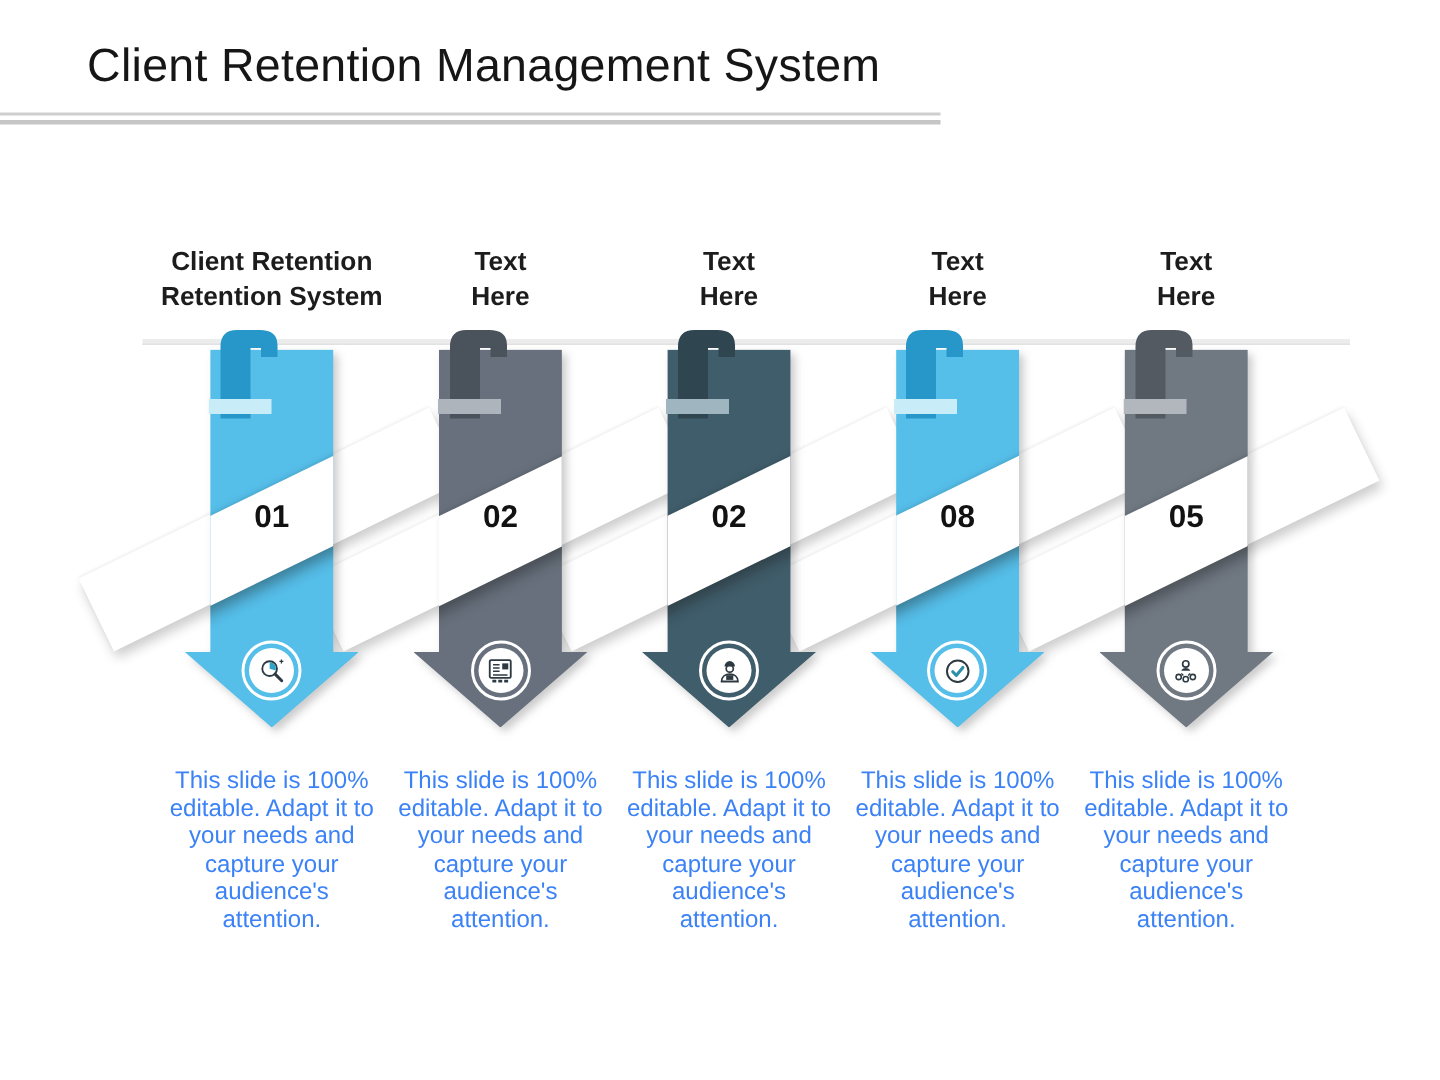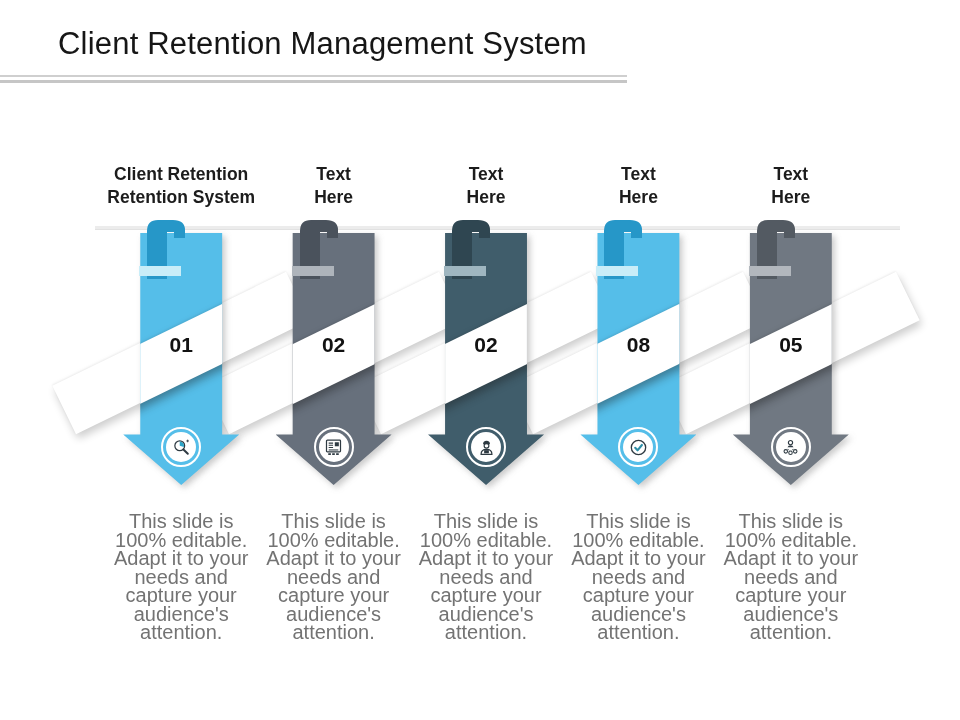--- a/index.html
+++ b/index.html
@@ -67,21 +67,21 @@
     position:absolute;left:50%;margin-left:-20px;top:267px;width:40px;height:40px;z-index:2;
   }
   .ring{position:absolute;left:0;top:0;width:40px;height:40px;border:2px solid #ffffff;
     border-radius:50%;box-sizing:border-box;}
   .disc{position:absolute;left:5px;top:5px;width:30px;height:30px;background:#ffffff;border-radius:50%;}
   .icon-glyph{position:absolute;left:9.5px;top:9.5px;width:21px;height:21px;}
   .icon-glyph svg{width:21px;height:21px;display:block;}
   
   .desc{
     position:absolute;top:352px;left:50%;margin-left:-71px;width:142px;
-    font-size:20px;line-height:18.5px;color:#737373;text-align:center;z-index:1;
+    font-size:16px;line-height:18.5px;color:#3b82f6;text-align:center;z-index:1;
   }
 </style>
 </head>
 <body>
 
 <h1 class="title">Client Retention Management System</h1>
 <div class="rule rule1"></div>
 <div class="rule rule2"></div>
 <div class="hang-line"></div>
 <div id="columns">

